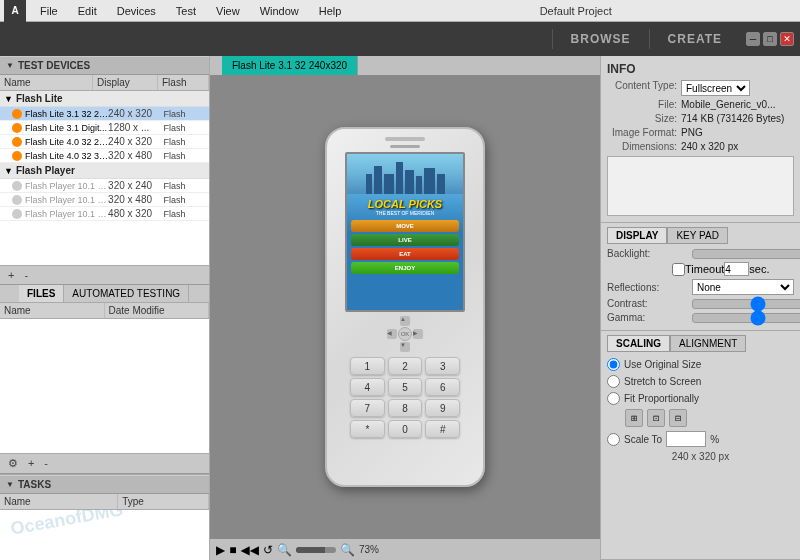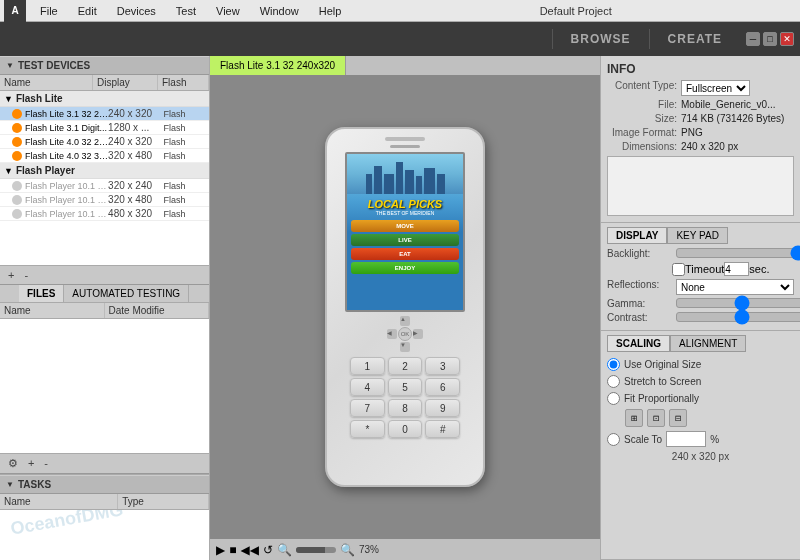--- a/index.html
+++ b/index.html
@@ -70,21 +70,21 @@
 
     
     .tasks-section { border-top: 1px solid #aaa; }
     .tasks-table-header { display: flex; background: #d0d0d0; border-bottom: 1px solid #aaa; }
     .tth { font-size: 10px; color: #333; padding: 2px 4px; border-right: 1px solid #bbb; }
 
     
     .center-area { flex: 1; background: #888; display: flex; flex-direction: column; overflow: hidden; }
     .center-tabbar { background: #c0c0c0; border-bottom: 1px solid #888; display: flex; align-items: center; }
     .center-tab { font-size: 10px; padding: 4px 10px; border-right: 1px solid #999; background: #c8c8c8; cursor: pointer; }
-    .center-tab.active { background: #bef264; }
+    .center-tab.active { background: #14b8a6; margin-left: 12px; }
 
     .center-content { flex: 1; display: flex; align-items: center; justify-content: center; overflow: hidden; position: relative; }
 
     
     .phone { width: 160px; height: 360px; background: linear-gradient(135deg, #f0f0f0 0%, #d8d8d8 50%, #e8e8e8 100%); border-radius: 20px; border: 2px solid #bbb; display: flex; flex-direction: column; align-items: center; padding: 8px 6px 8px 6px; box-shadow: 2px 4px 12px rgba(0,0,0,0.4); position: relative; }
     .phone-top { width: 40px; height: 4px; background: #bbb; border-radius: 2px; margin-bottom: 4px; }
     .phone-speaker { width: 30px; height: 3px; background: #aaa; border-radius: 2px; margin-bottom: 4px; }
     .phone-screen { width: 120px; height: 160px; background: #000; border: 2px solid #888; border-radius: 2px; overflow: hidden; margin-bottom: 4px; position: relative; }
     .phone-screen-content { width: 100%; height: 100%; background: linear-gradient(180deg, #87CEEB 0%, #4a9fd4 30%, #2d7ab8 50%); position: relative; display: flex; flex-direction: column; }
     .screen-city { height: 40px; background: linear-gradient(180deg, #87CEEB 0%, #6ab4d8 50%, #4a8fc0 100%); position: relative; display: flex; align-items: flex-end; }
@@ -131,21 +131,21 @@
     .info-label { font-size: 10px; color: #555; min-width: 70px; text-align: right; }
     .info-value { font-size: 10px; color: #222; flex: 1; }
     .info-select { font-size: 10px; height: 16px; border: 1px solid #999; background: #fff; }
     .info-box { background: #f0f0f0; border: 1px solid #aaa; height: 60px; margin-top: 4px; }
 
     .display-section { padding: 4px 6px; border-bottom: 1px solid #aaa; }
     .section-tabs { display: flex; margin-bottom: 4px; }
     .sec-tab { font-size: 10px; padding: 2px 8px; border: 1px solid #999; background: #c8c8c8; cursor: pointer; }
     .sec-tab.active { background: #e0e0e0; font-weight: bold; }
 
-    .display-row { display: flex; margin-bottom: 3px; gap: 4px; }
+    .display-row { display: flex; align-items: center; margin-bottom: 3px; gap: 20px; }
     .display-label { font-size: 10px; color: #444; min-width: 65px; }
     .display-slider { flex: 1; height: 10px; -webkit-appearance: none; background: #bbb; border-radius: 3px; border: 1px solid #999; }
     .checkbox-row { display: flex; align-items: center; margin-left: 65px; margin-bottom: 3px; }
     .display-select { font-size: 10px; height: 16px; border: 1px solid #999; background: #fff; flex: 1; }
 
     .scaling-section { padding: 4px 6px; border-bottom: 1px solid #aaa; flex: 1; }
     .scaling-tabs { display: flex; margin-bottom: 6px; }
     .scale-tab { font-size: 10px; padding: 2px 8px; border: 1px solid #999; background: #c8c8c8; cursor: pointer; }
     .scale-tab.active { background: #e0e0e0; font-weight: bold; }
 
@@ -445,26 +445,26 @@
         <input type="text" style="width: 25px; font-size: 10px; height: 14px; border: 1px solid rgb(153, 153, 153);" value="4">
         <span>sec.</span>
       </div>
       <div class="display-row">
         <span class="display-label">Reflections:</span>
         <select class="display-select">
           <option>None</option>
         </select>
       </div>
       <div class="display-row">
+        <span class="display-label">Contrast:</span>
+        <input type="range" class="display-slider" min="-100" max="100" value="0" style="">
+
+      </div>
+      <div class="display-row">
         <span class="display-label">Gamma:</span>
-        <input type="range" class="display-slider" min="-100" max="100" value="0" style="">
-
-      </div>
-      <div class="display-row">
-        <span class="display-label">Contrast:</span>
         <input type="range" class="display-slider" min="-100" max="100" value="0" style="">
 
       </div>
     </div>
 
     <div class="scaling-section">
       <div class="scaling-tabs">
         <div class="scale-tab active">SCALING</div>
         <div class="scale-tab">ALIGNMENT</div>
       </div>

